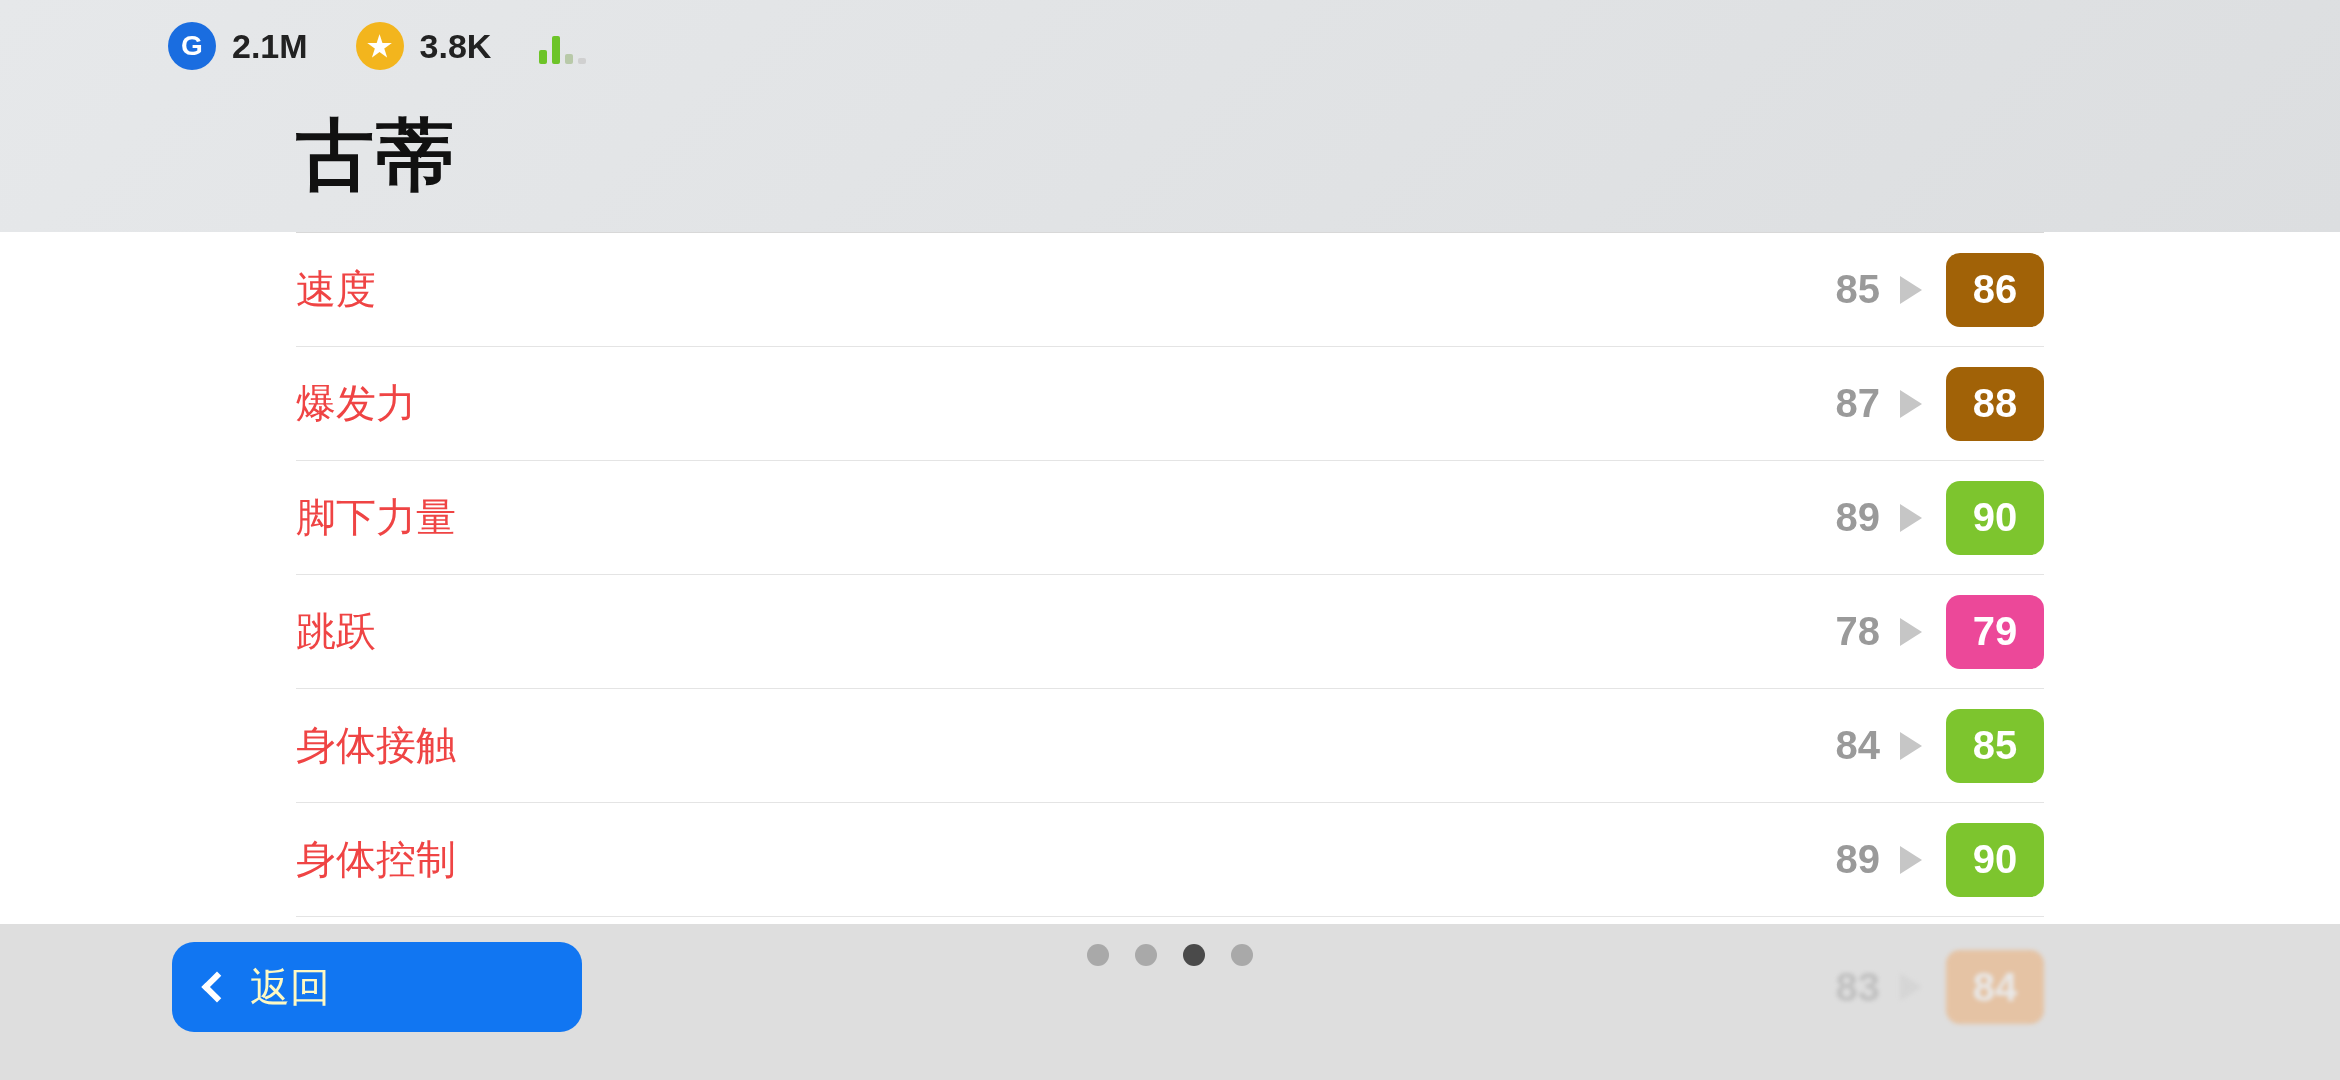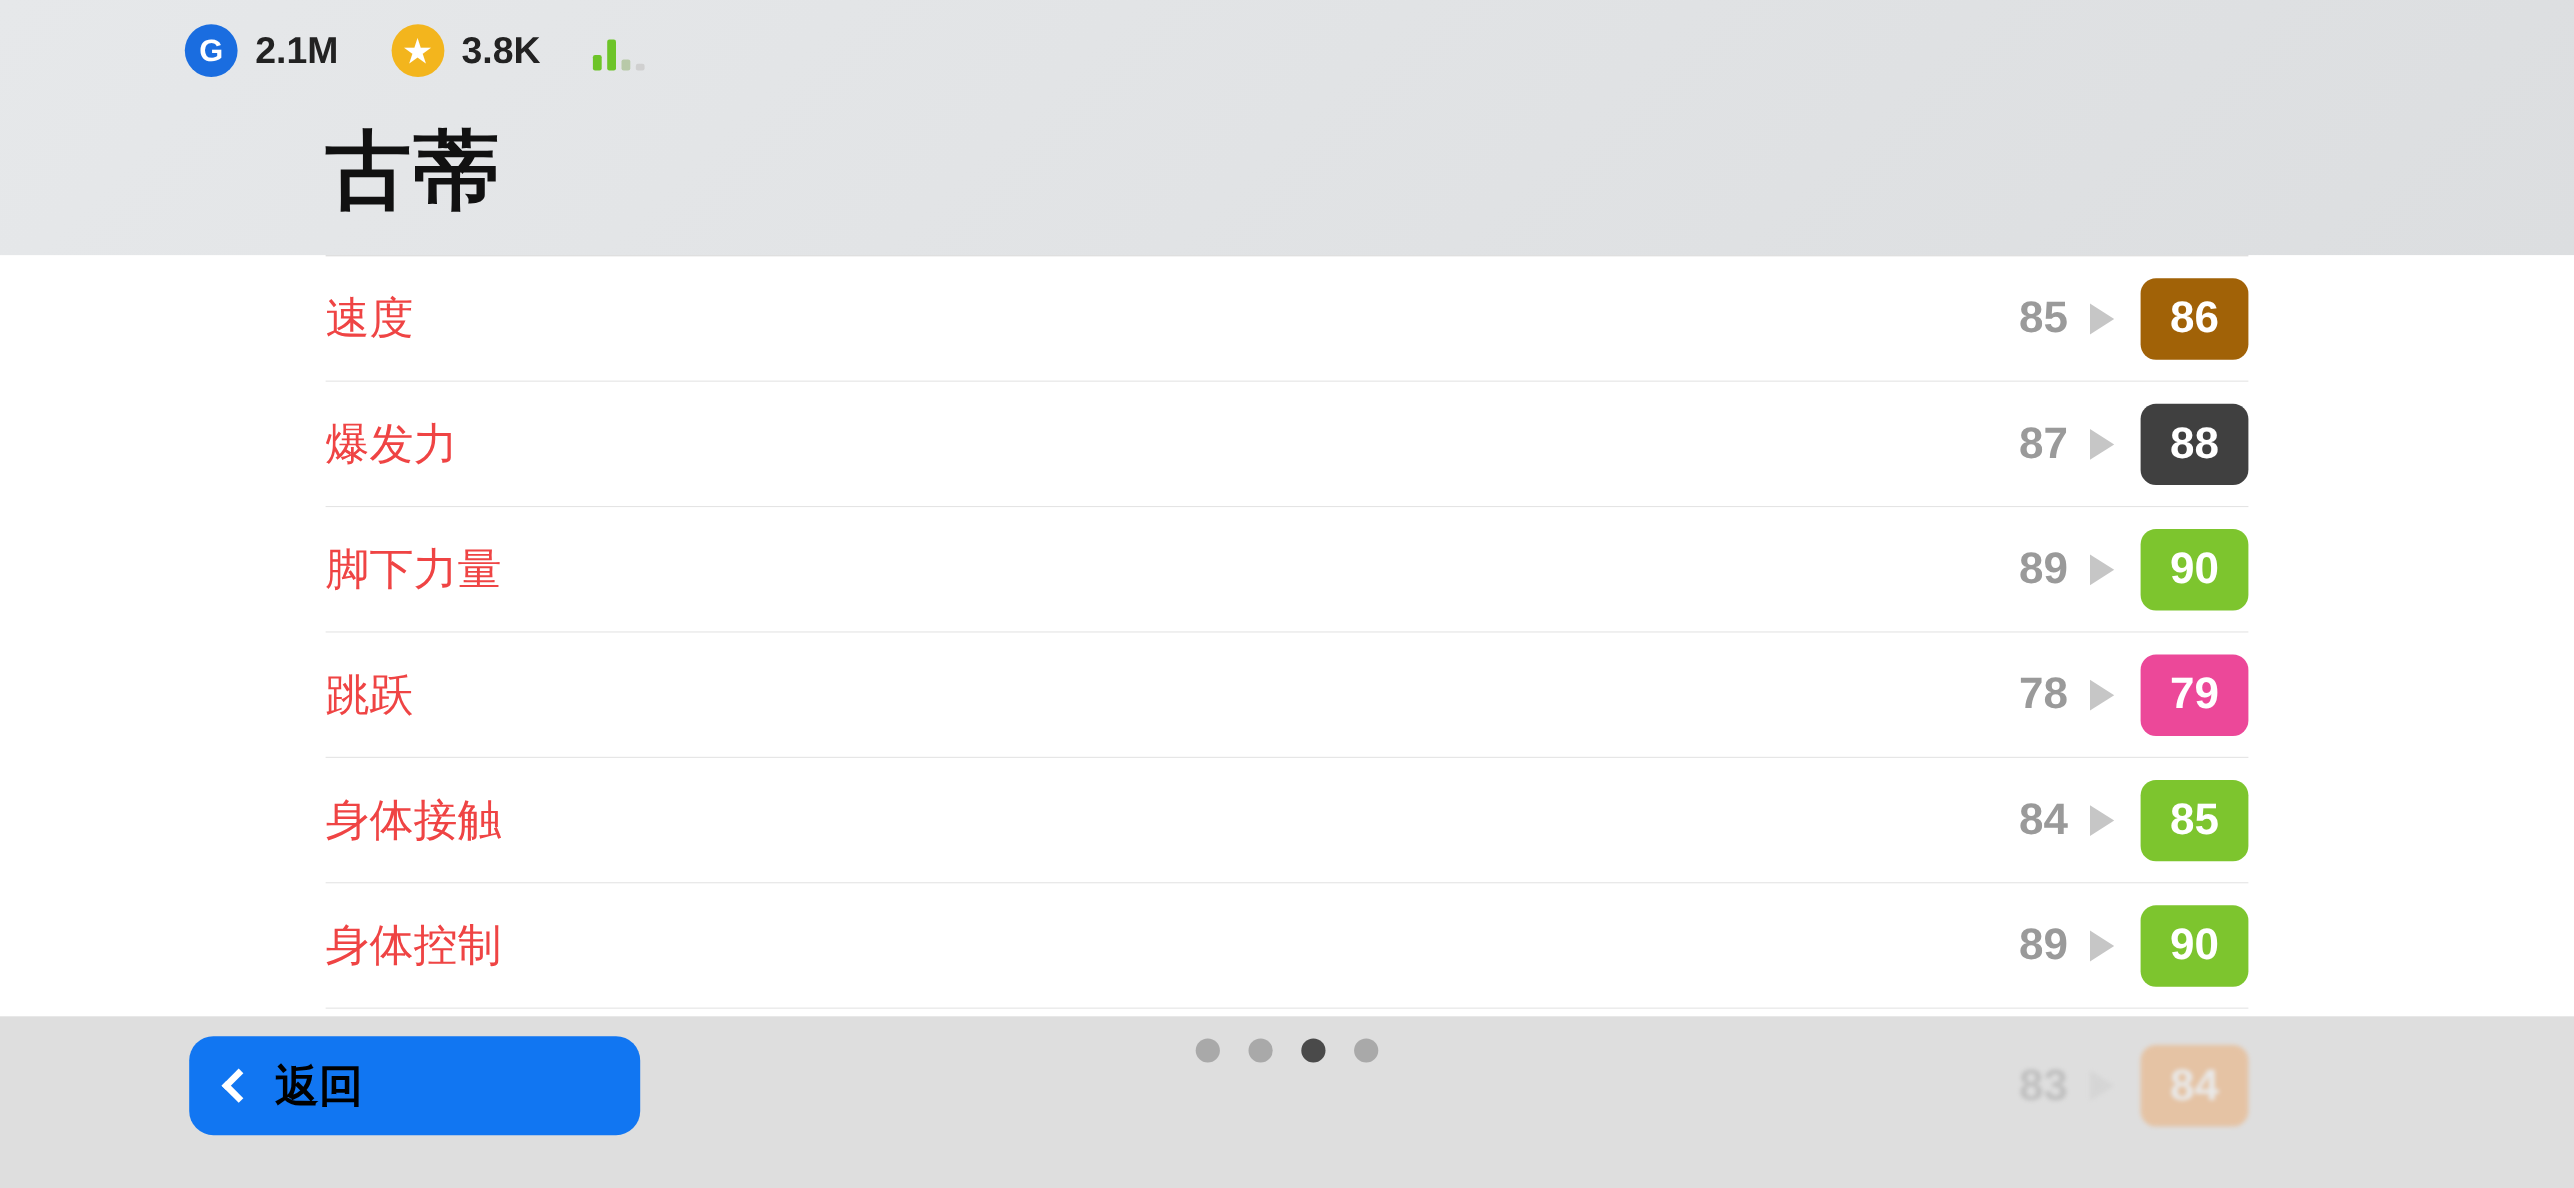--- a/index.html
+++ b/index.html
@@ -129,21 +129,21 @@
     padding-left: 34px;
     gap: 22px;
     cursor: pointer;
   }
   .chev {
     width: 22px; height: 22px;
     border-left: 6px solid #fff;
     border-bottom: 6px solid #fff;
     transform: rotate(45deg);
   }
-  .back-text { color: #000000; font-size: 40px; font-weight: 700; }
+  .back-text { color: #fef9c3; font-size: 40px; font-weight: 400; }
 
   .pager {
     position: absolute;
     bottom: 114px;
     left: 50%; transform: translateX(-50%);
     display: flex; gap: 26px;
   }
   .pager span {
     width: 22px; height: 22px; border-radius: 50%;
     background: #a9a9a9;
@@ -179,21 +179,21 @@
       <div class="stat-row">
         <div class="stat-label">速度</div>
         <div class="stat-base">85</div>
         <div class="tri"></div>
         <div class="stat-new" style="background: #a16207;">86</div>
       </div>
       <div class="stat-row">
         <div class="stat-label">爆发力</div>
         <div class="stat-base">87</div>
         <div class="tri"></div>
-        <div class="stat-new" style="background: #404040;">88</div>
+        <div class="stat-new" style="background: #a16207;">88</div>
       </div>
       <div class="stat-row">
         <div class="stat-label">脚下力量</div>
         <div class="stat-base">89</div>
         <div class="tri"></div>
         <div class="stat-new" style="background: rgb(125, 197, 46);">90</div>
       </div>
       <div class="stat-row">
         <div class="stat-label">跳跃</div>
         <div class="stat-base">78</div>

